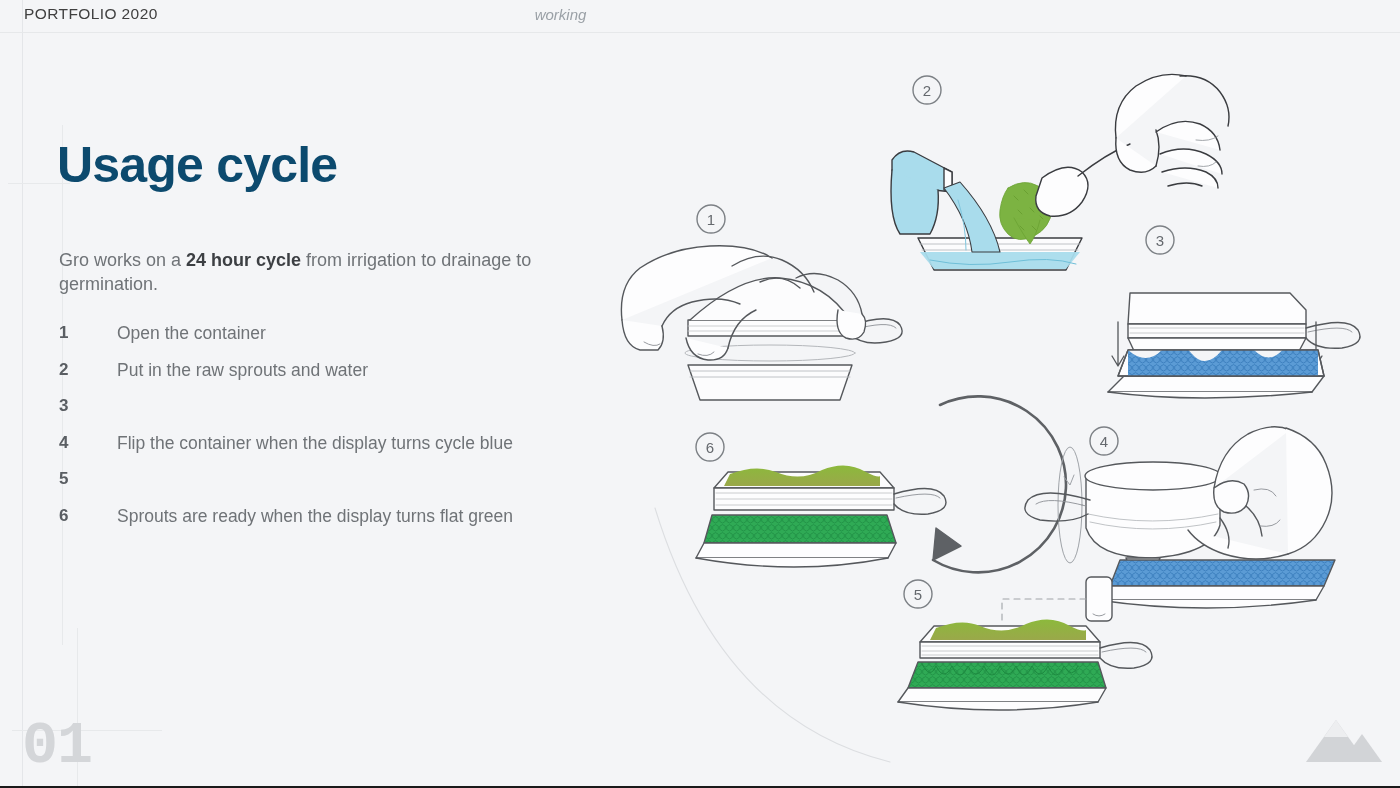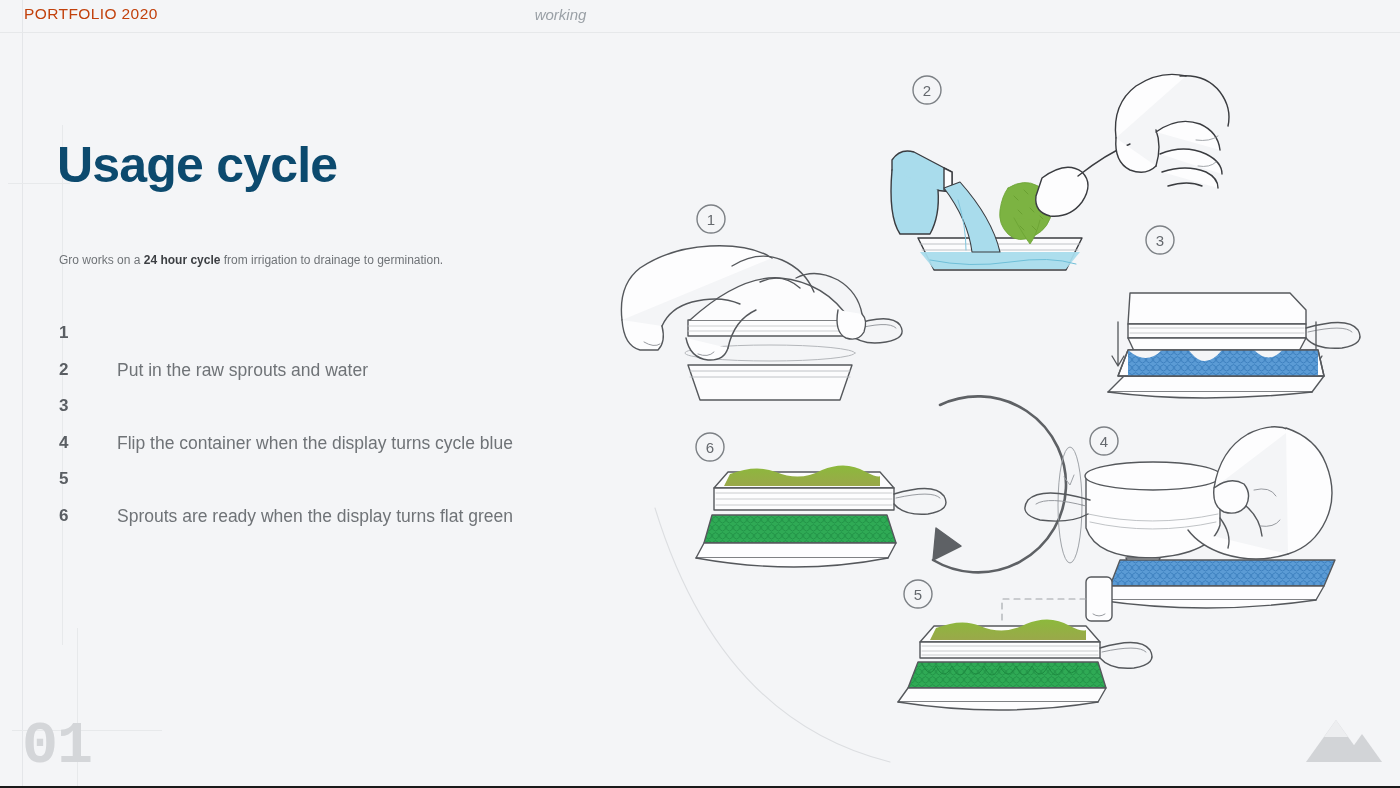--- a/index.html
+++ b/index.html
@@ -18,39 +18,39 @@
   .v-62  { left:62px;  top:125px; width:1px; height:520px; background:#e7e9eb; }
   .v-77  { left:77px;  top:628px; width:1px; height:160px; background:#e7e9eb; }
   .h-top { left:0;    top:32px;  width:1400px; height:1px; background:#e6e8ea; }
   .h-183 { left:8px;  top:183px; width:62px;  height:1px; background:#e7e9eb; }
   .h-730 { left:12px; top:730px; width:150px; height:1px; background:#e7e9eb; }
   .bottom-rule { left:0; top:786px; width:1400px; height:2px; background:#1a1a1a; }
 
   
   .hdr-title {
     position:absolute; left:24px; top:5px;
-    font-size:15.5px; letter-spacing:.4px; color:#c2410c;
+    font-size:15.5px; letter-spacing:.4px; color:#404040;
     font-family:"Liberation Sans", sans-serif;
   }
   .hdr-center {
     position:absolute; left:0; top:6px; width:1121px;
     text-align:center; font-style:italic; font-size:15px;
     color:#9aa0a6;
     font-family:"Liberation Sans", sans-serif;
   }
 
   
   .title {
     position:absolute; left:57px; top:136px;
     font-size:50px; font-weight:bold; color:#0c4a6e;
     letter-spacing:-.8px;
   }
   .lede {
     position:absolute; left:59px; top:248px; width:520px;
-    font-size:12px; line-height:24px; color:#6f7377;
+    font-size:18px; line-height:24px; color:#6f7377;
   }
   .lede b { color:#3c3f43; font-weight:bold; }
 
   .steps { position:absolute; left:59px; top:322px; width:520px; }
   .step { display:flex; margin-bottom:14px; }
   .step-num {
     width:58px; flex:0 0 58px;
     font-size:17px; font-weight:bold; color:#5a5e63;
     line-height:22.5px;
   }
@@ -87,20 +87,21 @@
   <div class="hdr-title">PORTFOLIO 2020</div>
   <div class="hdr-center">working</div>
 
   <h1 class="title">Usage cycle</h1>
 
   <p class="lede"><span>Gro works on a </span><b>24 hour cycle</b><span> from irrigation to drainage to germination.</span></p>
 
   <div class="steps">
     <div class="step">
       <div class="step-num">1</div>
+      <div class="step-text">Open the container</div>
     </div>
     <div class="step">
       <div class="step-num">2</div>
       <div class="step-text">Put in the raw sprouts and water</div>
     </div>
     <div class="step">
       <div class="step-num">3</div>
     </div>
     <div class="step">
       <div class="step-num">4</div>

